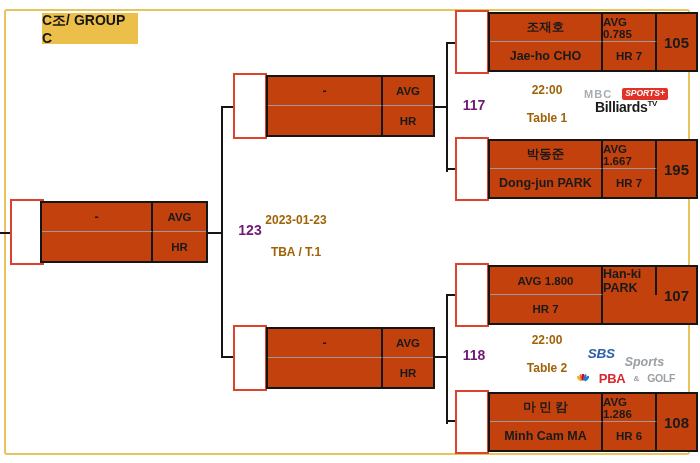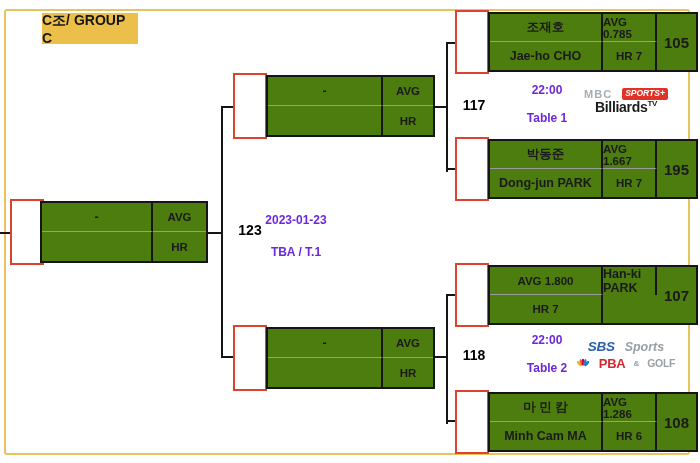--- a/index.html
+++ b/index.html
@@ -15,42 +15,42 @@
   .group-label {
     position:absolute; left:42px; top:13px; width:96px; height:31px;
     background:#ecbf4a; display:flex; align-items:center; justify-content:center;
     font-size:14px; font-weight:bold; color:#151515;
   }
   .line { position:absolute; background:#151515; }
   .redcell {
     position:absolute; width:34px; border:2px solid #dc432e; background:#ffffff;
   }
   .mbox {
-    position:absolute; background:#4d7c0f; border:2px solid #151515;
+    position:absolute; background:#c2410c; border:2px solid #151515;
     display:grid;
   }
   .pbox { width:210px; height:60px; grid-template-columns:113px 54px 39px; grid-template-rows:28px 28px; }
   .sbox { width:169px; height:62px; grid-template-columns:115px 50px; grid-template-rows:29px 29px; }
   .fbox { width:168px; height:62px; grid-template-columns:111px 53px; grid-template-rows:29px 29px; }
   .cell { display:flex; align-items:center; justify-content:center; overflow:hidden; }
   .cell.r1 { border-bottom:1px solid #9b9b9b; }
   .cell.vsep { border-right:2px solid #151515; }
   .cell.name { font-size:12.5px; font-weight:600; }
   .cell.stat { font-size:11.5px; font-weight:600; }
   .cell.num { grid-column:3; grid-row:1 / span 2; font-size:15px; font-weight:600; }
-  .matchid { position:absolute; color:#000000; font-size:14px; font-weight:bold; text-align:center; }
-  .minfo { position:absolute; font-size:12px; font-weight:600; color:#6d28d9; text-align:center; }
+  .matchid { position:absolute; color:#701a75; font-size:14px; font-weight:bold; text-align:center; }
+  .minfo { position:absolute; font-size:12px; font-weight:600; color:#a16207; text-align:center; }
   .logo { position:absolute; text-align:center; line-height:1.1; }
   .logo-row { display:flex; align-items:center; justify-content:center; gap:10px; }
   .mbc-word { font-size:11px; font-weight:800; color:#a7adb3; letter-spacing:1px; }
   .mbc-badge { background:#e03226; color:#fff; font-size:8.5px; font-weight:700; font-style:italic; padding:1px 3px; border-radius:2px; }
   .billiards { font-size:14px; font-weight:800; color:#1b1b1b; letter-spacing:-0.3px; }
   .billiards sup { font-size:8px; font-weight:800; }
   .sbs-word { font-size:13.5px; font-weight:800; font-style:italic; color:#2b5fa8; letter-spacing:-0.3px; }
-  .sbs-sports { font-size:12.5px; font-style:italic; color:#9a9fa4; font-weight:600; }
+  .sbs-sports { font-size:12.5px; font-style:italic; color:#9a9fa4; font-weight:600;margin-top:16px; }
   .pba-word { font-size:13px; font-weight:800; color:#d7282f; letter-spacing:-0.3px; }
   .amp-word { font-size:8px; font-weight:700; color:#9aa0a4; }
   .golf-word { font-size:10.5px; font-weight:700; color:#9aa0a4; letter-spacing:-0.3px; }
 </style>
 </head>
 <body>
 
 <div class="page">
 
   <div class="yellow-border"></div>

